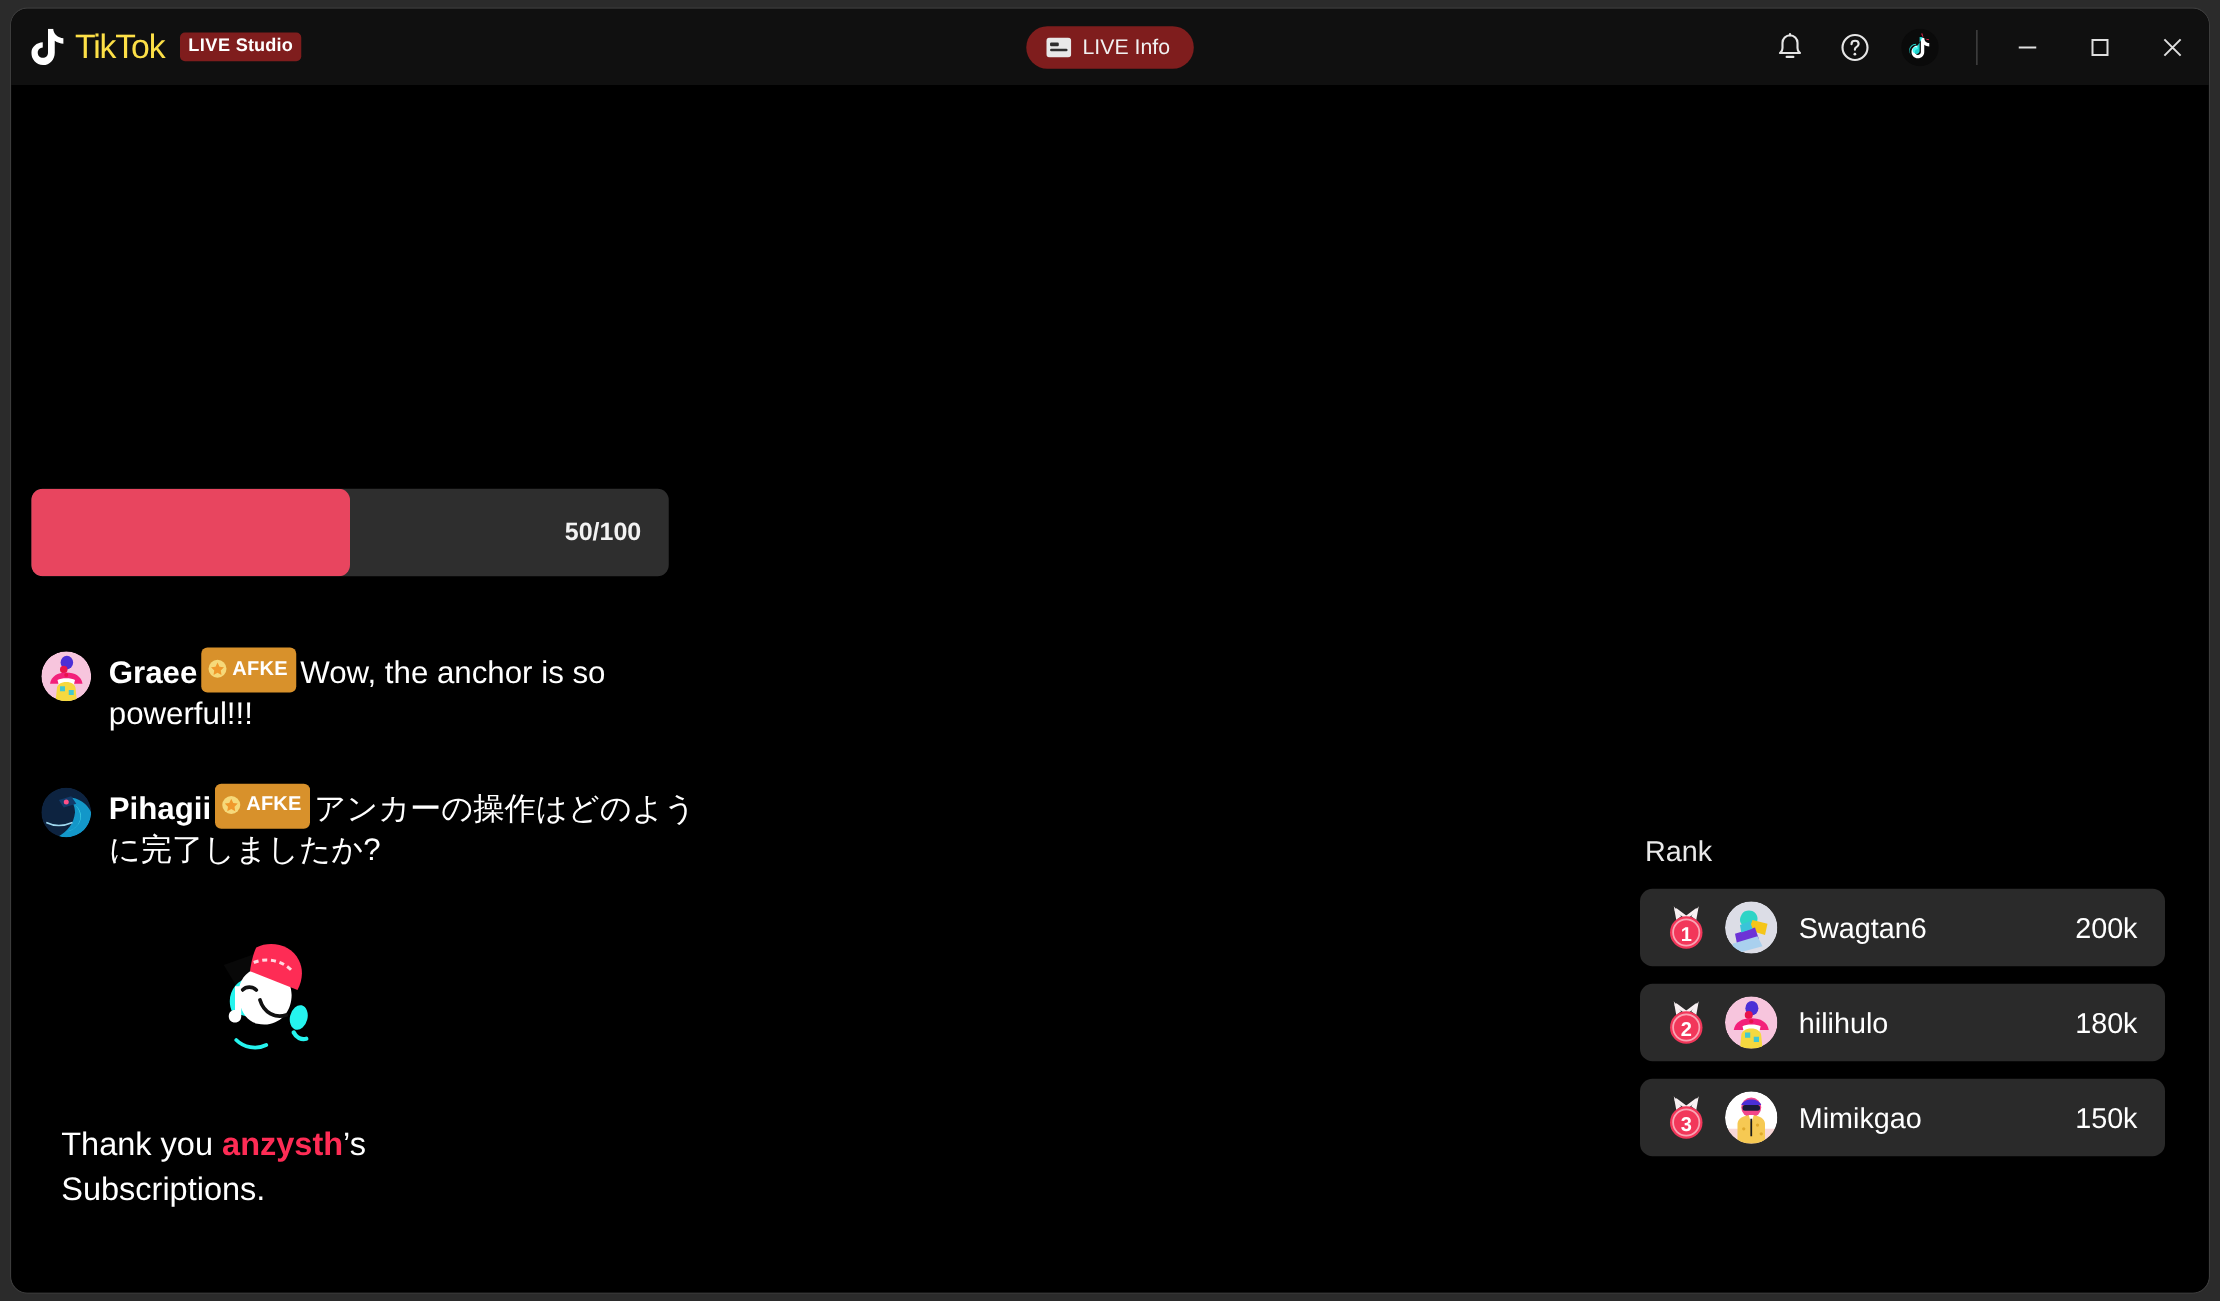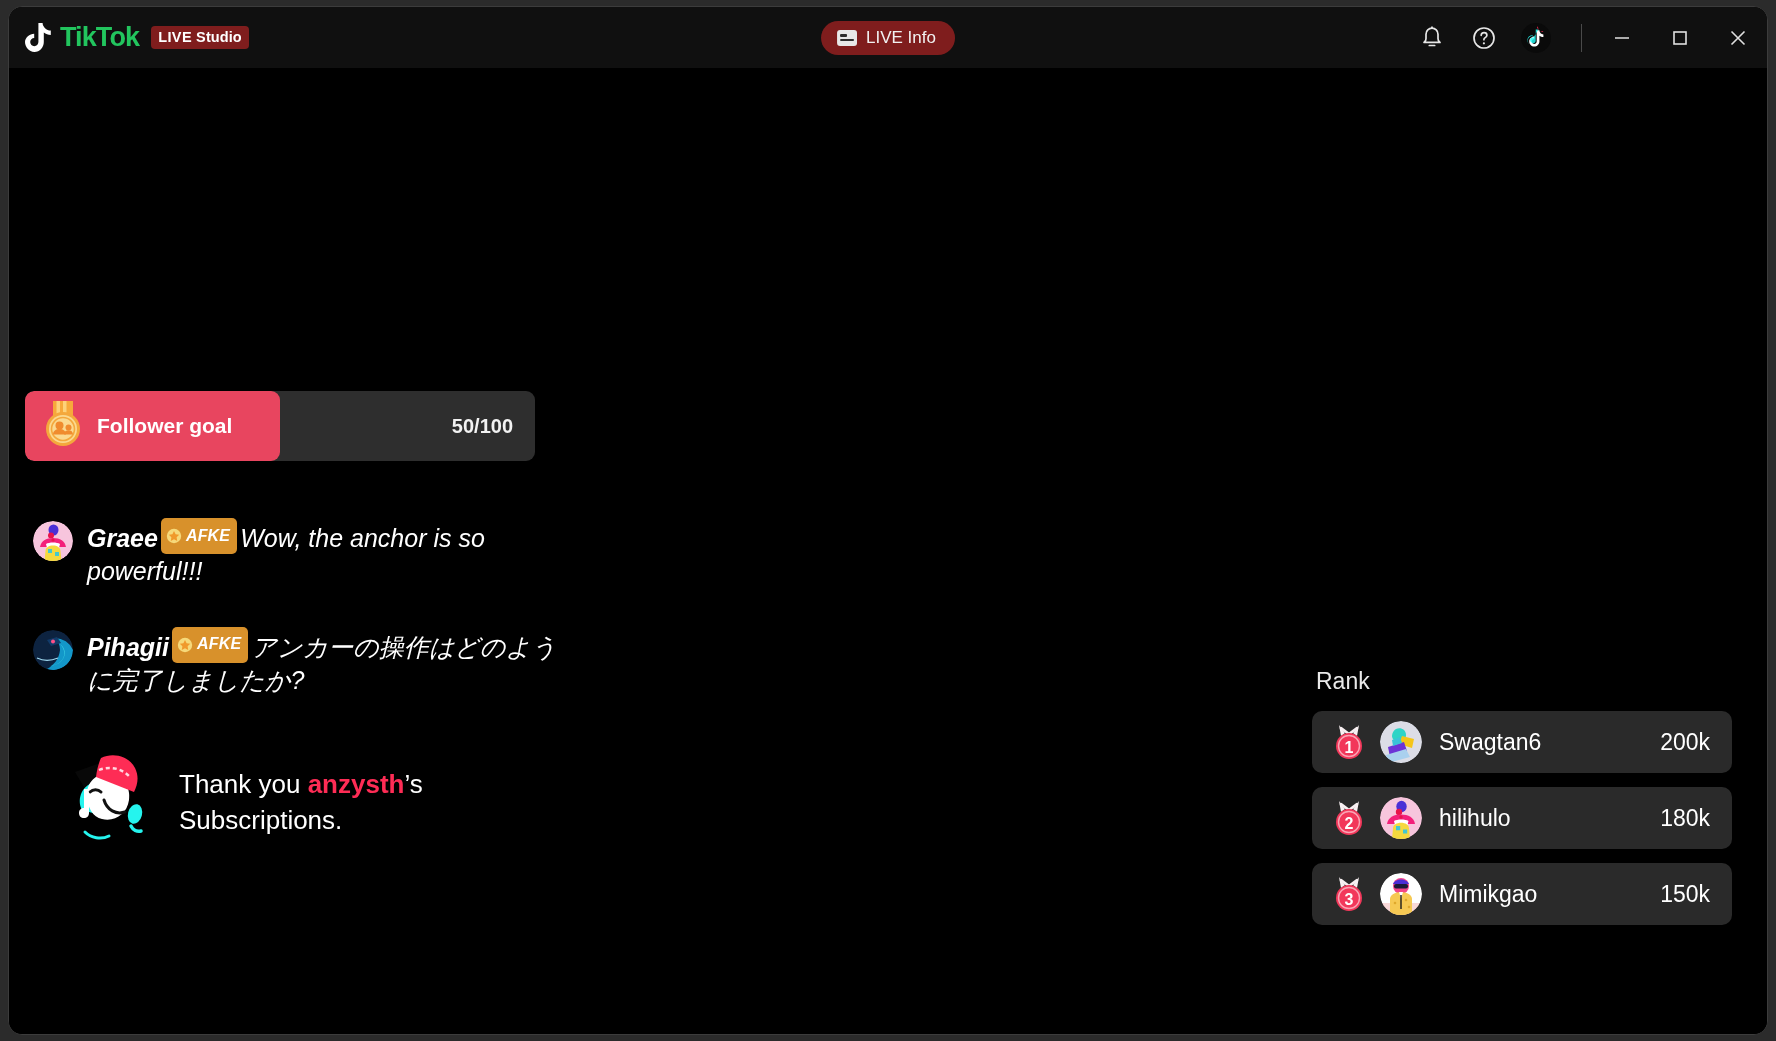--- a/index.html
+++ b/index.html
@@ -29,21 +29,21 @@
     display: flex; align-items: center;
   }
 
   
   #brand {
     position: absolute; left: 16px; top: 0; height: 61px;
     display: flex; align-items: center; gap: 9px;
   }
   .tiktok-note { width: 26px; height: 29px; display:block; }
   #brand-wordmark {
-    color: #22c55e; font-size: 27px; font-weight: bold;
+    color: #fde047; font-size: 27px; font-weight: normal;
     letter-spacing: -0.9px; line-height: 1;
   }
   #live-studio-badge {
     background: #7f1d1d; color: #fff;
     font-size: 14.5px; font-weight: bold;
     padding: 3px 7px 4px 7px; border-radius: 4px;
     letter-spacing: 0.1px; margin-left: 3px;
   }
   #live-studio-badge .ls-live { letter-spacing: 0.4px; }
 
@@ -111,21 +111,21 @@
     position: absolute; right: 22px; z-index: 2;
     color: #f2f2f2; font-size: 20px; font-weight: bold;
   }
 
   
   #chat-list {
     position: absolute; left: 24px; top: 450px;
     width: 530px;
   }
   .chat-message {
-    display: flex; gap: 14px; margin-bottom: 38px; font-style: italic;
+    display: flex; gap: 14px; margin-bottom: 38px;
   }
   .chat-avatar {
     width: 40px; height: 40px; border-radius: 50%;
     flex: 0 0 40px; overflow: hidden; margin-top: 3px;
   }
   .chat-body {
     color: #fff; font-size: 25px; line-height: 1.33;
     font-weight: 500; word-wrap: break-word;
   }
   .chat-username { font-weight: bold; color: #ffffff; }
@@ -136,21 +136,21 @@
     margin: 0 3px;
   }
   .badge-afke-label {
     color: #fff; font-size: 16px; font-weight: bold; letter-spacing: 0.2px;
   }
   .chat-text { color: #fff; font-weight: 500; }
 
   
   #subscription-toast {
     position: absolute; left: 40px; top: 680px;
-    display: flex; align-items: center; gap: 8px;
+    display: flex; align-items: center; gap: 28px; flex-direction: column;
   }
   #subscription-mascot { width: 122px; height: 110px; flex: 0 0 122px; }
   #subscription-text {
     color: #fff; font-size: 26px; line-height: 1.38;
     max-width: 330px;
   }
   .sub-user { color: #fe2c55; font-weight: bold; }
 
   
   #rank-panel {
@@ -253,37 +253,20 @@
         </svg>
       </div>
 
     </div>
   </div>
 
   <div id="stage">
 
     <div id="follower-goal">
       <div id="follower-goal-fill" style="width: 50%;"></div>
-      <div id="follower-goal-left">
-        <span>
-          <svg width="42" height="46" viewBox="0 0 42 46">
-            <rect x="11" y="0" width="20" height="16" fill="#f7a93b"></rect>
-            <rect x="14.5" y="0" width="3.5" height="16" fill="#fdd27a"></rect>
-            <rect x="21" y="0" width="3.5" height="16" fill="#fdd27a"></rect>
-            <circle cx="21" cy="28" r="17" fill="#f4a83c"></circle>
-            <circle cx="21" cy="28" r="14" fill="#fbd98f"></circle>
-            <circle cx="21" cy="28" r="11.5" fill="none" stroke="#f4a83c" stroke-width="1.6"></circle>
-            <circle cx="17.5" cy="24.5" r="4" fill="#f08c2e"></circle>
-            <path d="M11 33.5c0-3.6 2.9-5.5 6.5-5.5s6.5 1.9 6.5 5.5z" fill="#f08c2e"></path>
-            <circle cx="26.5" cy="26.5" r="3" fill="#f08c2e"></circle>
-            <path d="M22 33.5c0-2.7 2-4.2 4.5-4.2s4.5 1.5 4.5 4.2z" fill="#f08c2e"></path>
-          </svg>
-        </span>
-        <span id="follower-goal-label">Follower goal</span>
-      </div>
       <span id="follower-goal-progress">50/100</span>
     </div>
 
     <div id="chat-list">
 
       <div class="chat-message">
         <div class="chat-avatar">
           <svg width="40" height="40" viewBox="0 0 40 40">
             <circle cx="20" cy="20" r="20" fill="#f7c5dd"></circle>
             <ellipse cx="20.5" cy="9" rx="5" ry="5.5" fill="#4b2fd6"></ellipse>

